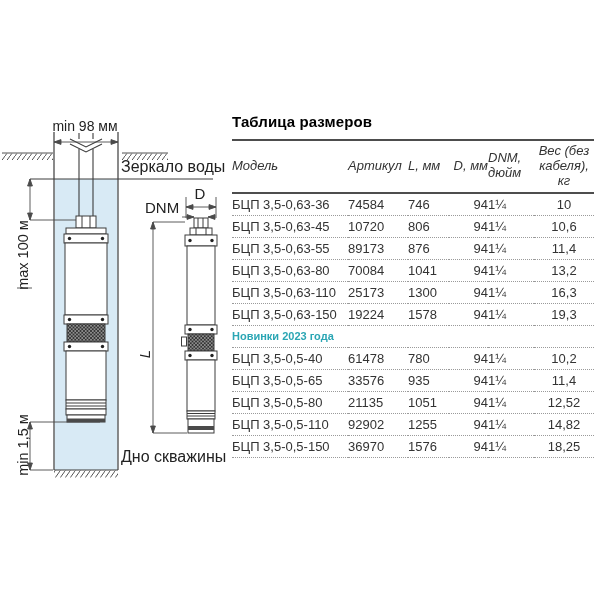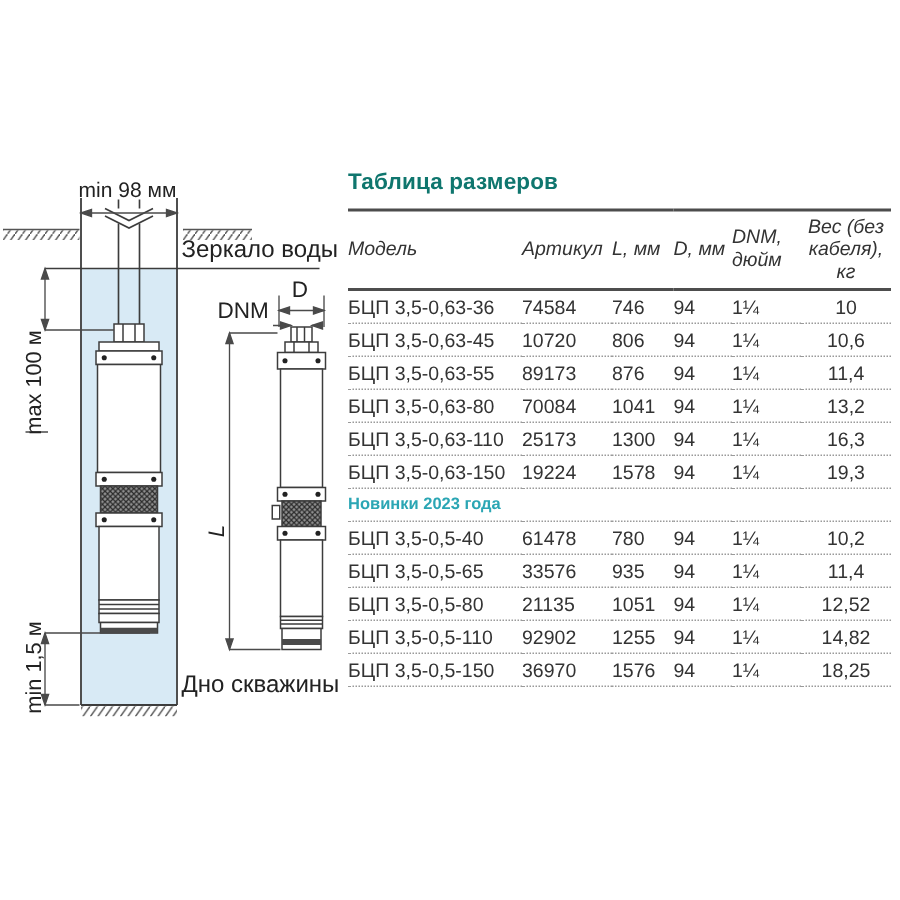--- a/index.html
+++ b/index.html
@@ -20,32 +20,32 @@
   .lbl-min15{left:-22px;top:337px;width:90px;height:16px;text-align:center;font-size:14.5px;
     transform:rotate(-90deg);transform-origin:50% 50%;}
   .lbl-dno{left:121px;top:348px;font-size:16px;}
   .lbl-dnm{left:145px;top:99px;font-size:15px;}
   .lbl-d{left:187px;top:85px;width:26px;text-align:center;font-size:15px;}
   .lbl-l{left:134px;top:246px;width:20px;height:16px;text-align:center;font-size:15px;font-style:italic;
     transform:rotate(-90deg);transform-origin:50% 50%;}
 
   
   .table-wrap{position:absolute;left:232px;top:113px;width:362px;}
-  .table-title{margin:0 0 9px 0;font-size:15px;font-weight:bold;color:#0f766e;letter-spacing:.1px;}
+  .table-title{margin:0 0 9px 0;font-size:15px;font-weight:bold;color:#000000;letter-spacing:.1px;}
   table{width:100%;border-collapse:collapse;table-layout:fixed;font-size:13px;color:#333;}
   thead th{
     font-style:italic;font-weight:normal;text-align:left;vertical-align:middle;
     border-top:2px solid #4d4d4d;border-bottom:2px solid #4d4d4d;
     padding:3px 0;line-height:1.15;white-space:pre-line;
   }
   tbody td{
     padding:3px 0;height:15px;border-bottom:1px dotted #9a9a9a;
     vertical-align:middle;text-align:left;white-space:nowrap;overflow:hidden;
   }
-  .col0{width:116px;} .col1{width:60px;} .col2{width:41px;} .col3{width:39px;}
+  .col0{width:116px;} .col1{width:60px;} .col2{width:41px;} .col3{width:39px;text-align:right;}
   .col4{width:46px;margin-top:44px;} .col5{width:60px;}
   th.col5, td.col5{text-align:center;}
   td.section{color:var(--accent,#2ba6b4);font-weight:bold;font-size:11px;}
 </style>
 </head>
 <body>
 
 <div class="page">
 
   <div class="diagram">

